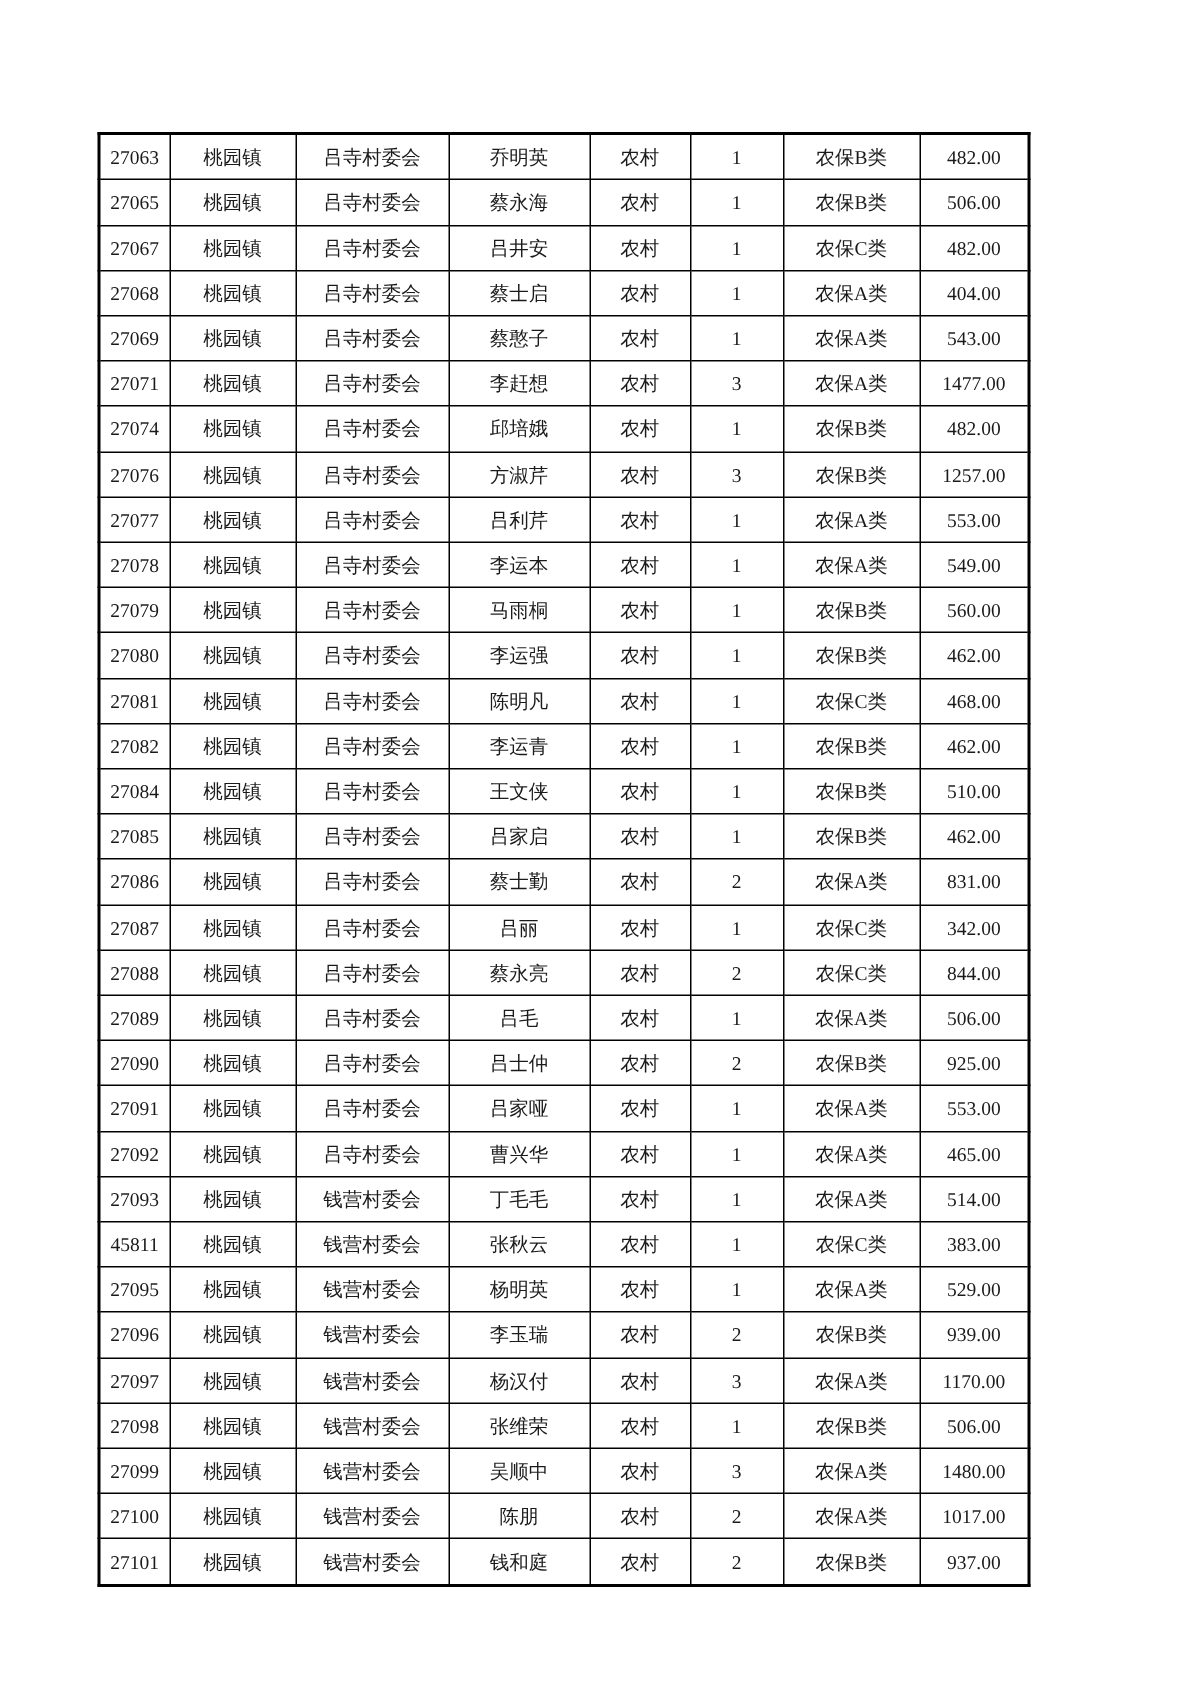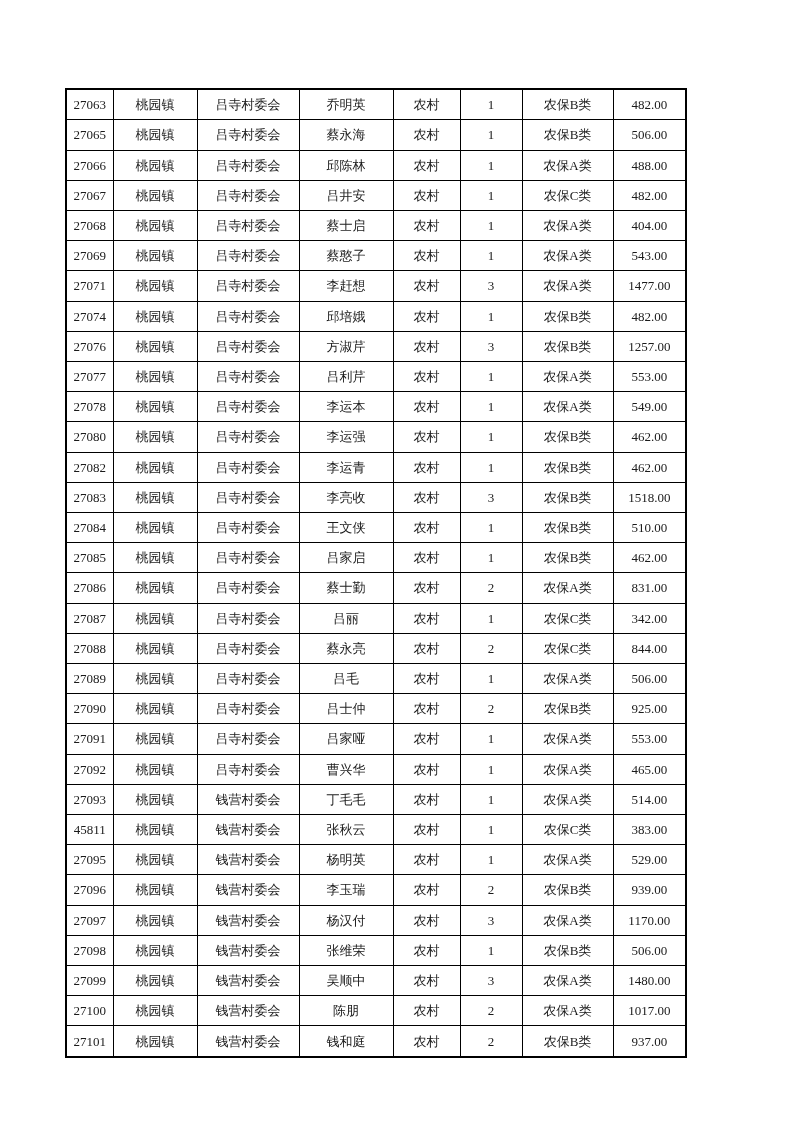--- a/index.html
+++ b/index.html
@@ -76,30 +76,20 @@
           <td>27065</td>
           <td>桃园镇</td>
           <td>吕寺村委会</td>
           <td>蔡永海</td>
           <td>农村</td>
           <td>1</td>
           <td>农保B类</td>
           <td>506.00</td>
         </tr>
         <tr>
-          <td>27066</td>
-          <td>桃园镇</td>
-          <td>吕寺村委会</td>
-          <td>邱陈林</td>
-          <td>农村</td>
-          <td>1</td>
-          <td>农保A类</td>
-          <td>488.00</td>
-        </tr>
-        <tr>
           <td>27067</td>
           <td>桃园镇</td>
           <td>吕寺村委会</td>
           <td>吕井安</td>
           <td>农村</td>
           <td>1</td>
           <td>农保C类</td>
           <td>482.00</td>
         </tr>
         <tr>
@@ -166,48 +156,58 @@
           <td>27078</td>
           <td>桃园镇</td>
           <td>吕寺村委会</td>
           <td>李运本</td>
           <td>农村</td>
           <td>1</td>
           <td>农保A类</td>
           <td>549.00</td>
         </tr>
         <tr>
+          <td>27079</td>
+          <td>桃园镇</td>
+          <td>吕寺村委会</td>
+          <td>马雨桐</td>
+          <td>农村</td>
+          <td>1</td>
+          <td>农保B类</td>
+          <td>560.00</td>
+        </tr>
+        <tr>
           <td>27080</td>
           <td>桃园镇</td>
           <td>吕寺村委会</td>
           <td>李运强</td>
           <td>农村</td>
           <td>1</td>
           <td>农保B类</td>
           <td>462.00</td>
         </tr>
         <tr>
+          <td>27081</td>
+          <td>桃园镇</td>
+          <td>吕寺村委会</td>
+          <td>陈明凡</td>
+          <td>农村</td>
+          <td>1</td>
+          <td>农保C类</td>
+          <td>468.00</td>
+        </tr>
+        <tr>
           <td>27082</td>
           <td>桃园镇</td>
           <td>吕寺村委会</td>
           <td>李运青</td>
           <td>农村</td>
           <td>1</td>
           <td>农保B类</td>
           <td>462.00</td>
-        </tr>
-        <tr>
-          <td>27083</td>
-          <td>桃园镇</td>
-          <td>吕寺村委会</td>
-          <td>李亮收</td>
-          <td>农村</td>
-          <td>3</td>
-          <td>农保B类</td>
-          <td>1518.00</td>
         </tr>
         <tr>
           <td>27084</td>
           <td>桃园镇</td>
           <td>吕寺村委会</td>
           <td>王文侠</td>
           <td>农村</td>
           <td>1</td>
           <td>农保B类</td>
           <td>510.00</td>

